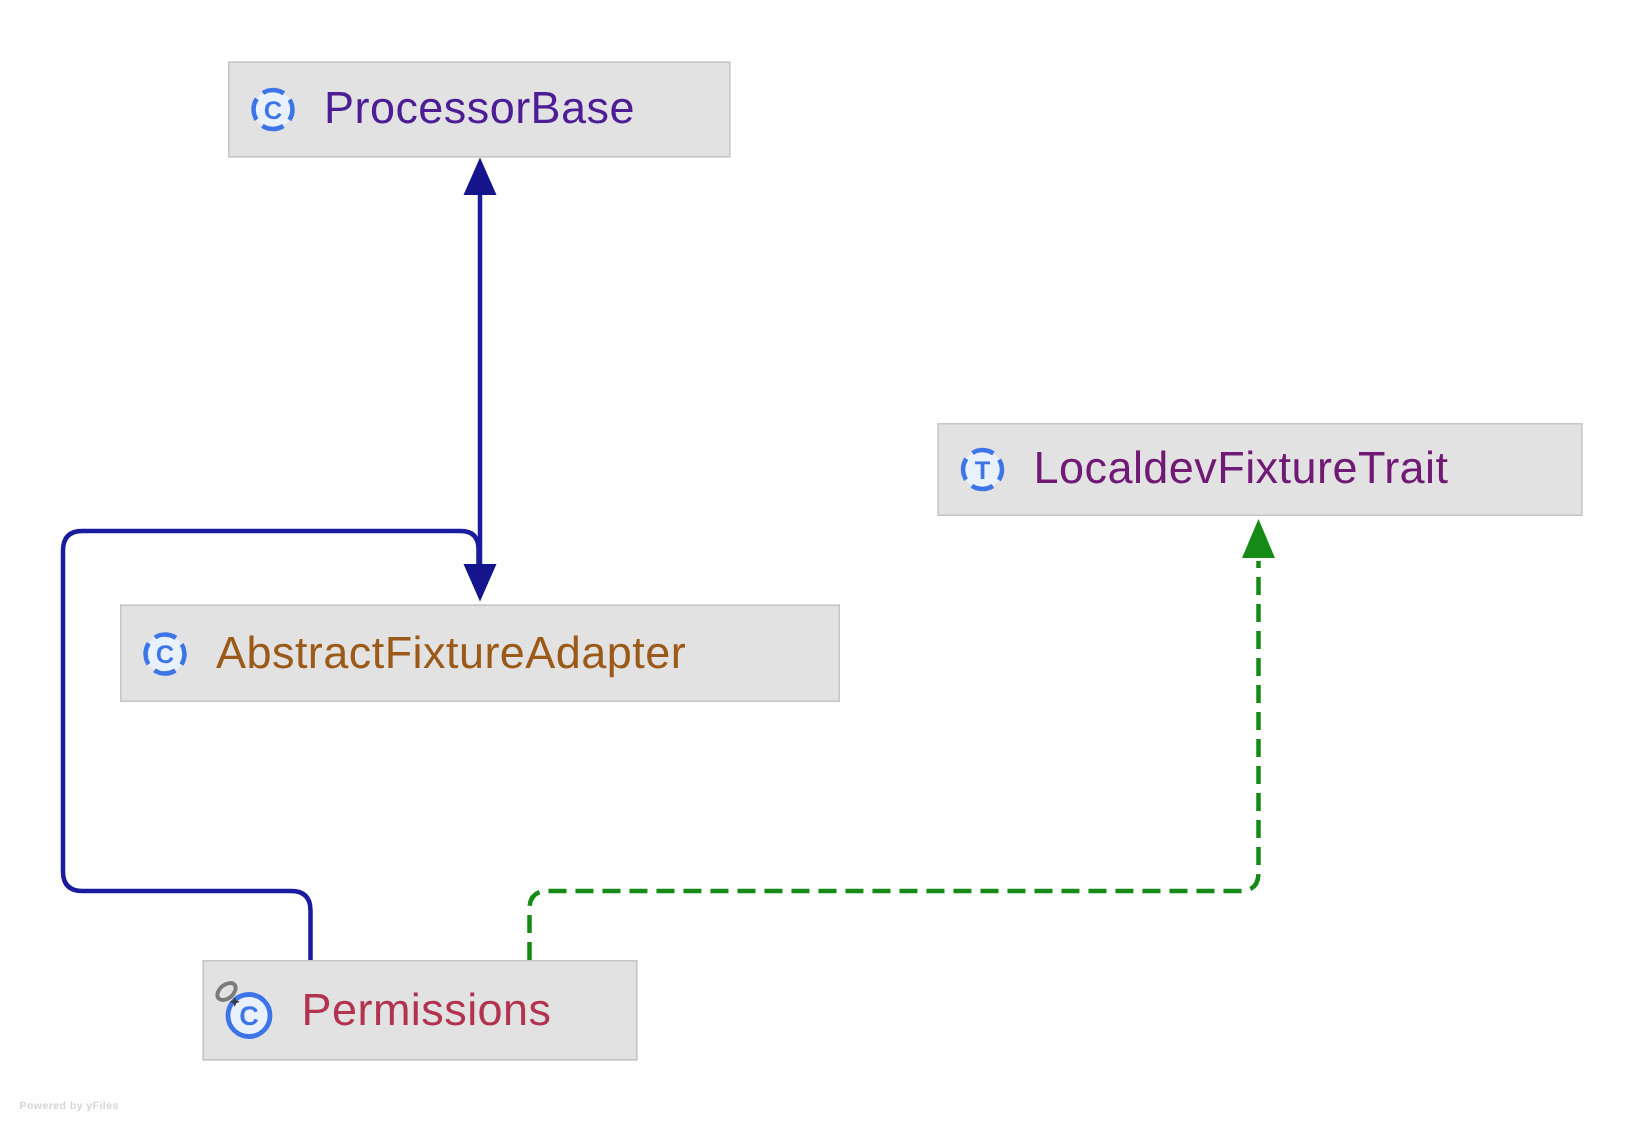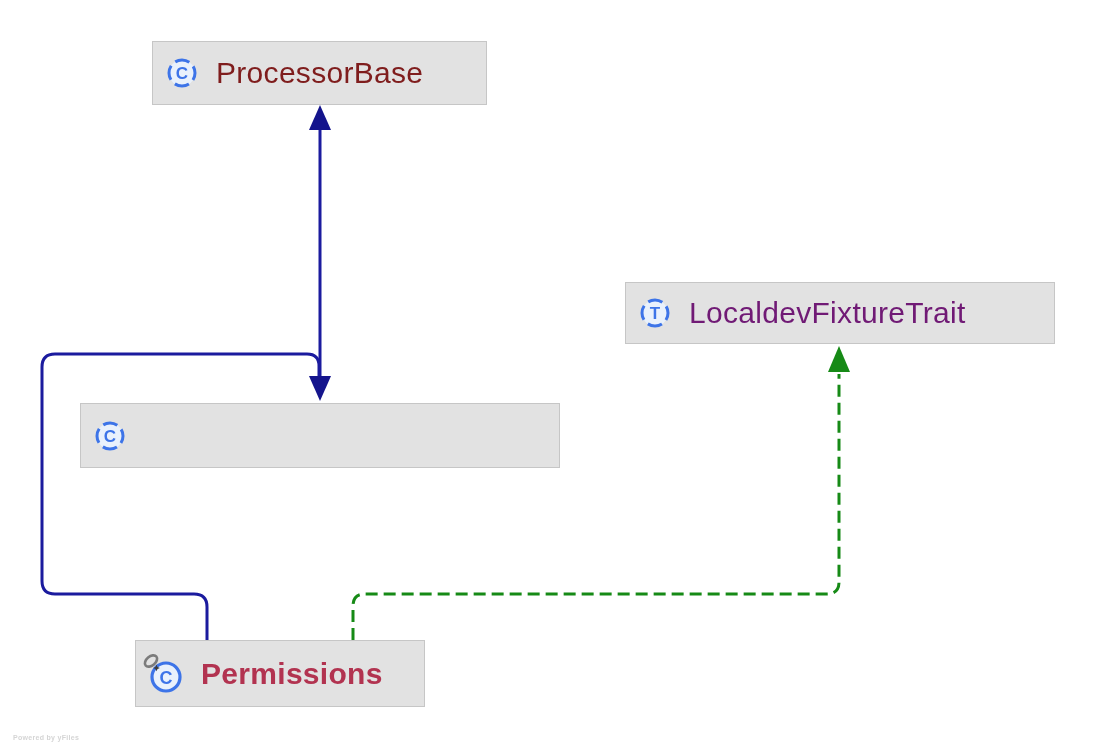--- a/index.html
+++ b/index.html
@@ -91,49 +91,50 @@
     </g>
   </svg>
 
   <div class="node" style="left:152px; top:41px; width:335px; height:64px;">
     <span class="icon">
       <svg width="32" height="32" viewBox="0 0 32 32">
         <circle cx="16" cy="16" r="13" style="fill:var(--icon-fill); stroke:var(--icon-blue);" stroke-width="3" stroke-dasharray="14.8 5.6" stroke-dashoffset="7.4"></circle>
         <text class="icon-letter" x="16" y="22" text-anchor="middle" font-size="17" style="fill:var(--icon-blue);">C</text>
       </svg>
     </span>
-    <span class="node-label label-class" style="color: #7f1d1d;">ProcessorBase</span>
+    <span class="node-label label-class" style="color: #4c1d95;">ProcessorBase</span>
   </div>
 
   <div class="node" style="left:625px; top:282px; width:430px; height:62px;">
     <span class="icon">
       <svg width="32" height="32" viewBox="0 0 32 32">
         <circle cx="16" cy="16" r="13" style="fill:var(--icon-fill); stroke:var(--icon-blue);" stroke-width="3" stroke-dasharray="14.8 5.6" stroke-dashoffset="7.4"></circle>
         <text class="icon-letter" x="16" y="22" text-anchor="middle" font-size="17" style="fill:var(--icon-blue);">T</text>
       </svg>
     </span>
     <span class="node-label label-trait" style="color: #701a75;">LocaldevFixtureTrait</span>
   </div>
 
   <div class="node" style="left:80px; top:403px; width:480px; height:65px;">
     <span class="icon">
       <svg width="32" height="32" viewBox="0 0 32 32">
         <circle cx="16" cy="16" r="13" style="fill:var(--icon-fill); stroke:var(--icon-blue);" stroke-width="3" stroke-dasharray="14.8 5.6" stroke-dashoffset="7.4"></circle>
         <text class="icon-letter" x="16" y="22" text-anchor="middle" font-size="17" style="fill:var(--icon-blue);">C</text>
       </svg>
     </span>
+    <span class="node-label label-class" style="color: rgb(155, 90, 24);">AbstractFixtureAdapter</span>
   </div>
 
   <div class="node" style="left:135px; top:640px; width:290px; height:67px; padding-left:5px; gap:14px;">
     <span class="icon">
       <svg width="46" height="42" viewBox="0 0 46 42">
         <circle cx="25" cy="24" r="14" style="fill:var(--icon-fill); stroke:var(--icon-blue);" stroke-width="3.2"></circle>
         <text class="icon-letter" x="25" y="30.5" text-anchor="middle" font-size="18" style="fill:var(--icon-blue);">C</text>
         <ellipse cx="10" cy="8" rx="7" ry="4.5" transform="rotate(-40 10 8)" fill="none" style="stroke:var(--decorator-gray);" stroke-width="2.6"></ellipse>
         <path d="M15.5 11.5 l1 2.4 2.4 1 -2.4 1 -1 2.4 -1 -2.4 -2.4 -1 2.4 -1 z" style="fill:var(--decorator-star);"></path>
       </svg>
     </span>
-    <span class="node-label label-trait" style="color: rgb(178, 51, 80); font-weight: bold;">Permissions</span>
+    <span class="node-label label-trait" style="color: rgb(178, 51, 80);">Permissions</span>
   </div>
 
   <div class="watermark">Powered by yFiles</div>
 
 </div>
 
 </body></html>

